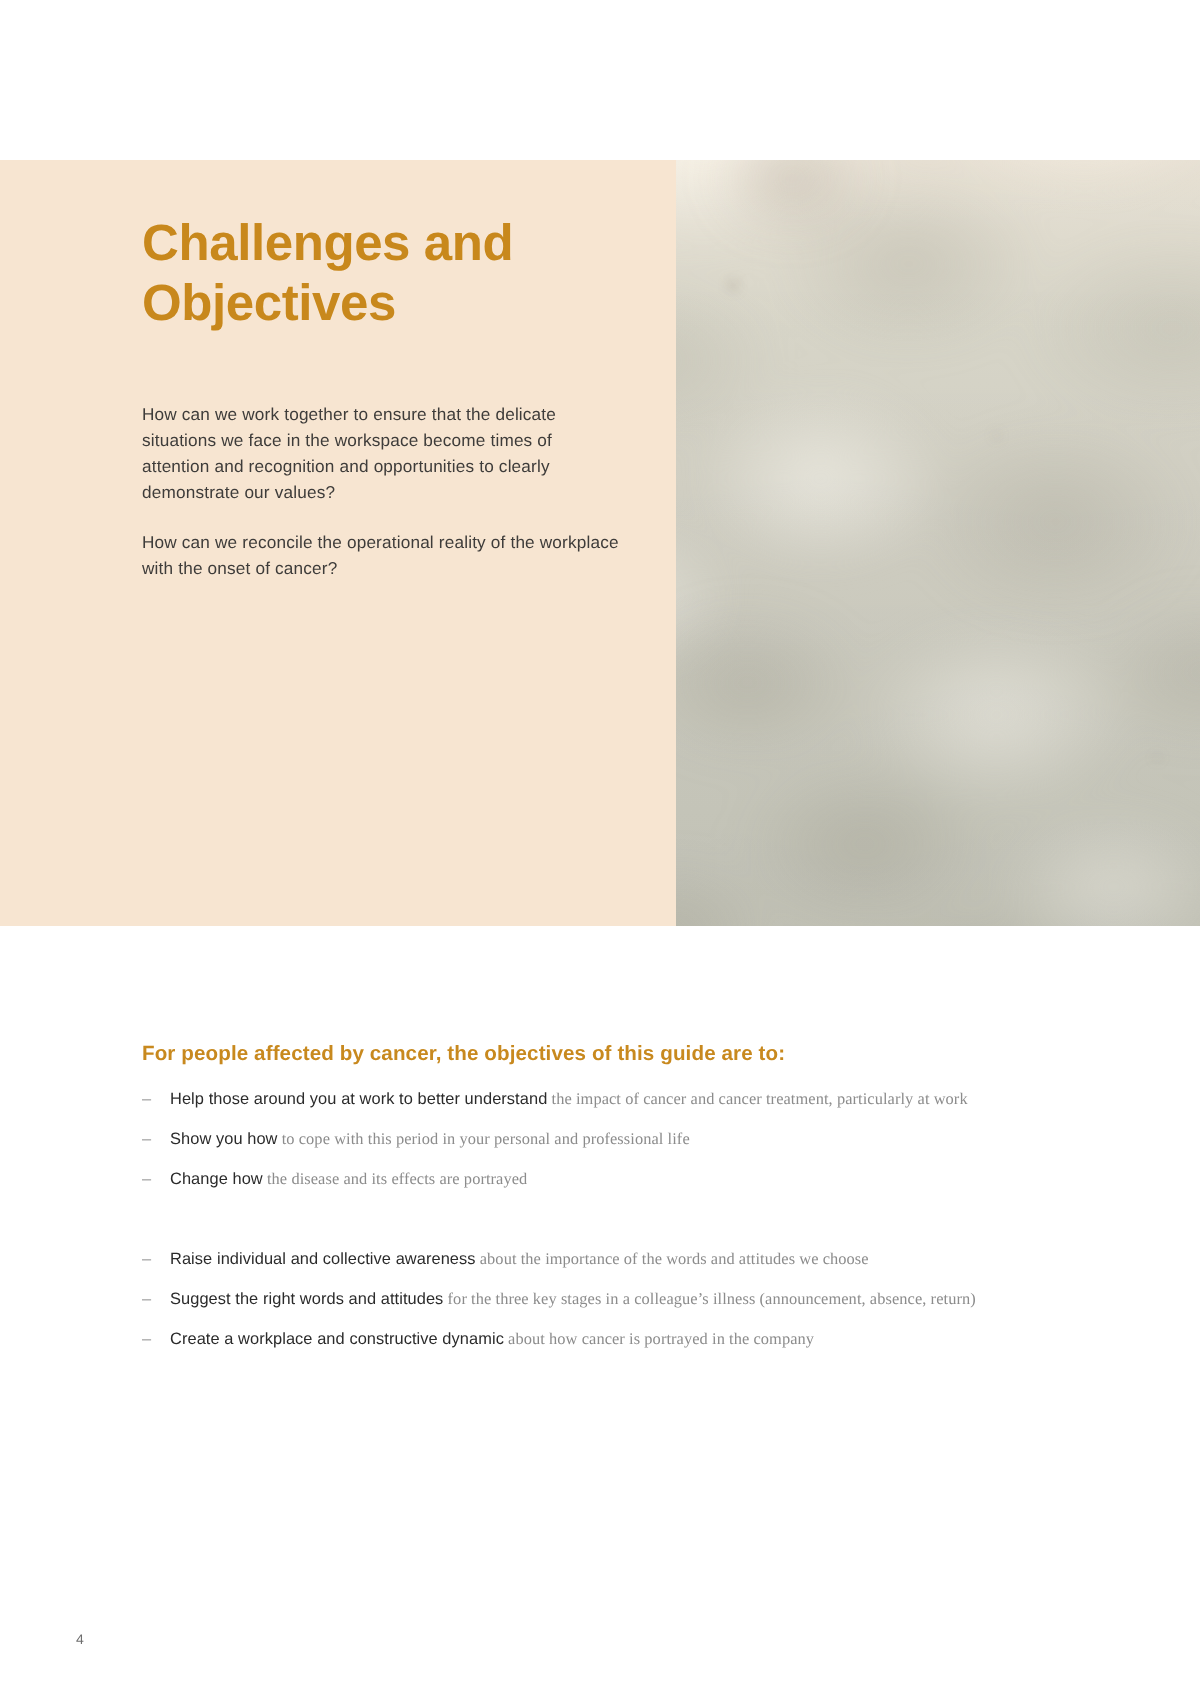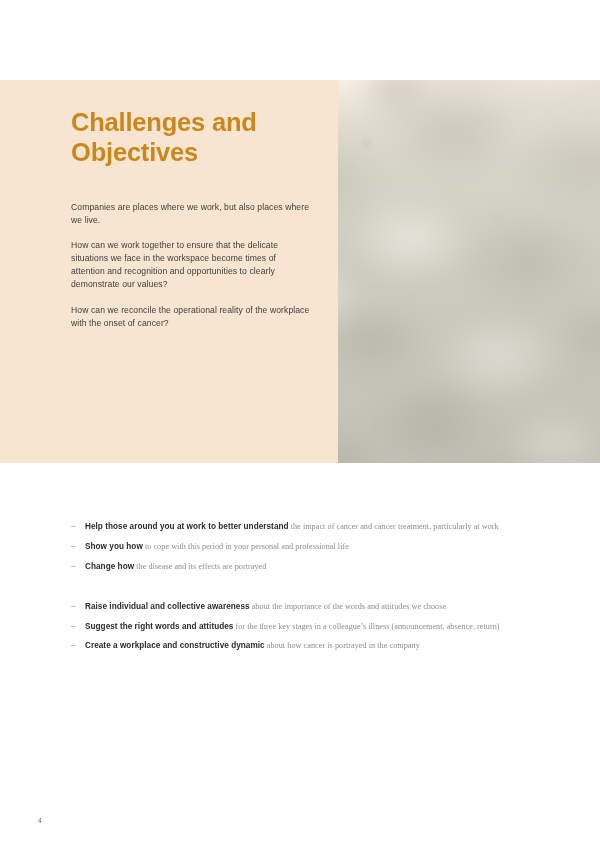--- a/index.html
+++ b/index.html
@@ -157,21 +157,21 @@
   .obj-dash {
     position: absolute;
     left: 0;
     top: 0;
     color: #9A9A9A;
     font-size: 8.2px;
     line-height: 1.45;
   }
   .obj-strong {
     color: #2B2B2B;
-    font-weight: 700;
+    font-weight: 400;
   }
   .obj-rest { color: #8C8C8C; font-family: Liberation Serif, serif; }
 
   
   .page-number {
     position: absolute;
     left: 38px;
     top: 817px;
     font-size: 7px;
     color: #6E6E6E;
@@ -182,39 +182,39 @@
 <body>
 
 <div class="page">
 
   <div class="hero">
 
     <div class="hero-text-panel">
       <h1 class="hero-title">Challenges and
 Objectives</h1>
       <div class="hero-body">
-        <p>Companies are places where we work, but also places where we live.</p>
         <p>How can we work together to ensure that the delicate situations we face in the workspace become times of attention and recognition and opportunities to clearly demonstrate our values?</p>
         <p>How can we reconcile the operational reality of the workplace with the onset of cancer?</p>
       </div>
     </div>
 
     <div class="hero-image">
       <div class="tex tex-base"></div>
       <div class="tex tex-blobs-a"></div>
       <div class="tex tex-blobs-b"></div>
       <div class="tex tex-speck"></div>
       <div class="tex tex-vignette"></div>
     </div>
 
   </div>
 
   <div class="objectives">
 
     <div class="obj-group">
+      <h2 class="obj-heading">For people affected by cancer, the objectives of this guide are to:</h2>
       <ul class="obj-list">
         <li class="obj-item">
           <span class="obj-dash">–</span>
           <span class="obj-strong">Help those around you at work to better understand</span><span class="obj-rest"> the impact of cancer and cancer treatment, particularly at work</span>
         </li>
         <li class="obj-item">
           <span class="obj-dash">–</span>
           <span class="obj-strong">Show you how</span><span class="obj-rest"> to cope with this period in your personal and professional life</span>
         </li>
         <li class="obj-item">

